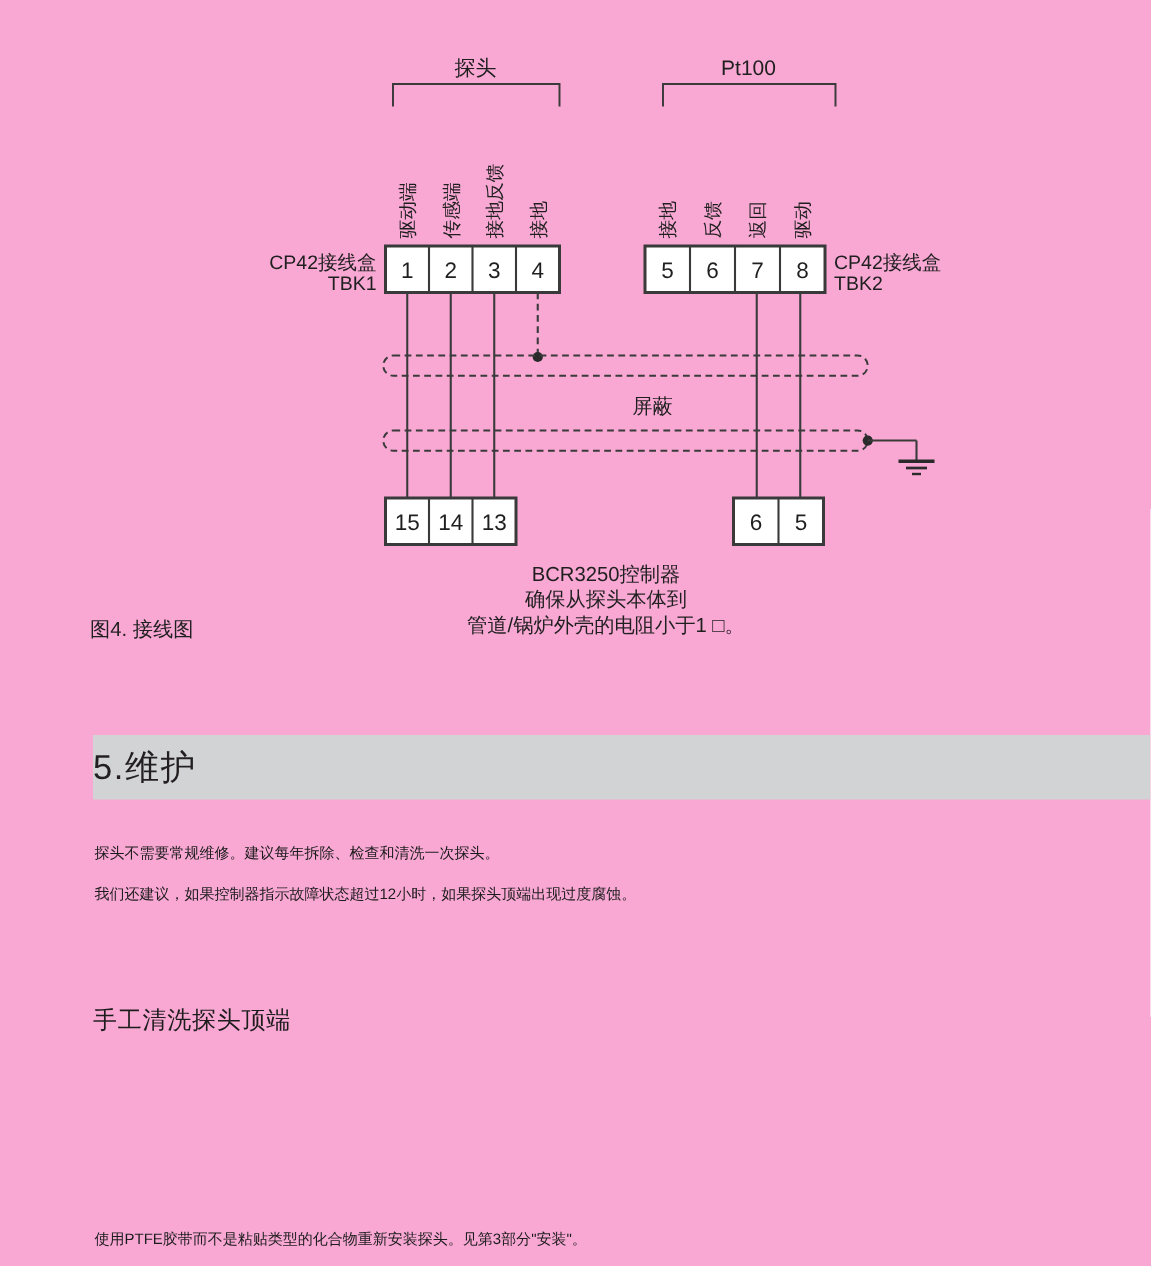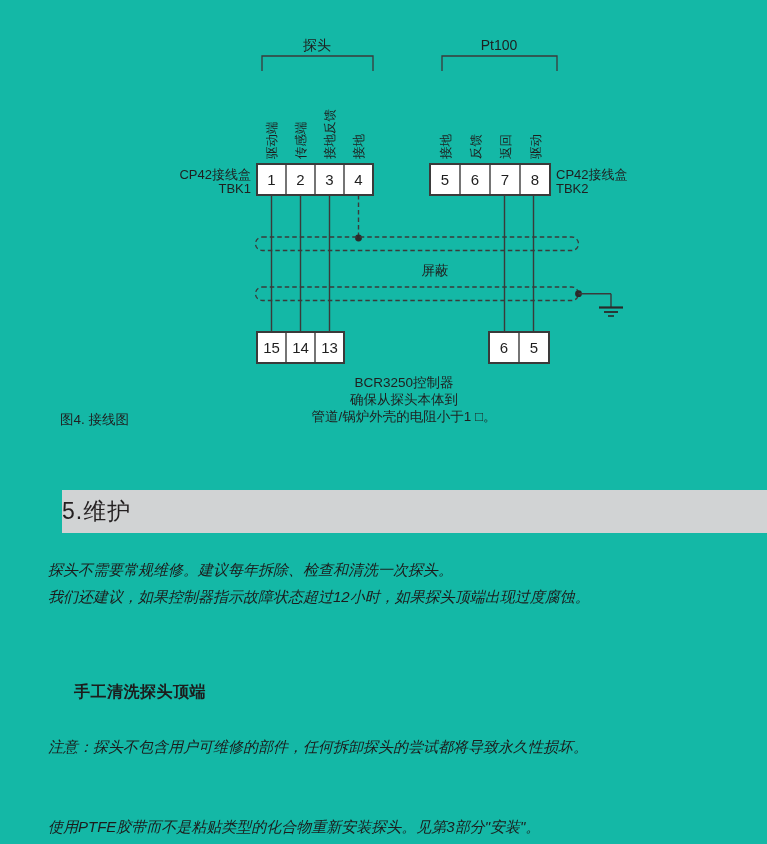--- a/index.html
+++ b/index.html
@@ -1,24 +1,24 @@
 <!DOCTYPE html>
 <html><head>
 <meta charset="utf-8">
 <style>
   html,body{margin:0;padding:0;background:#ffffff;}
   body{width:767px;height:844px;font-family:"Liberation Sans",sans-serif;}
-  .page{position:relative;width:767px;height:844px;overflow:hidden;background:#14b8a6;color:#1c1c1c;}
+  .page{position:relative;width:767px;height:844px;overflow:hidden;background:#f9a8d4;color:#1c1c1c;}
   .diagram-svg{position:absolute;left:0;top:0;}
   .diagram-svg text{fill:#1f1f1f;font-family:"Liberation Sans",sans-serif;}
   .section-bar{position:absolute;left:62px;top:490px;width:759px;height:43px;background:#d1d3d4;
     display:flex;align-items:center;justify-content:flex-start;}
   .section-title{font-size:23px;color:#231f20;letter-spacing:1px;}
-  .para{position:absolute;left:48px;width:650px;margin:0;font-size:15px;line-height:19.5px;color:#1c1c1c;font-style:italic;}
-  .subheading{position:absolute;left:62px;margin:12px;font-size:16px;font-weight:bold;color:#1c1c1c;letter-spacing:0.5px;}
+  .para{position:absolute;left:63px;width:650px;margin:0;font-size:10px;line-height:19.5px;color:#1c1c1c;}
+  .subheading{position:absolute;left:62px;margin:0;font-size:16px;font-weight:normal;color:#1c1c1c;letter-spacing:0.5px;}
 </style>
 </head>
 <body>
 
 <div class="page">
 
   <svg class="diagram-svg" width="767" height="450" viewBox="0 0 767 450">
 
     <path d="M262,71 L262,56 L373,56 L373,71" fill="none" stroke="#3a3a3a" stroke-width="1.3"></path>
     <text x="317" y="50" font-size="14" text-anchor="middle">探头</text>
@@ -101,16 +101,15 @@
 
   <div class="section-bar">
     <span class="section-title">5.维护</span>
   </div>
 
   <p class="para" style="top:560px;">探头不需要常规维修。建议每年拆除、检查和清洗一次探头。</p>
   <p class="para" style="top:587px;">我们还建议，如果控制器指示故障状态超过12小时，如果探头顶端出现过度腐蚀。</p>
 
   <h2 class="subheading" style="top:670px;">手工清洗探头顶端</h2>
 
-  <p class="para" style="top:737px;">注意：探头不包含用户可维修的部件，任何拆卸探头的尝试都将导致永久性损坏。</p>
   <p class="para" style="top:817px;">使用PTFE胶带而不是粘贴类型的化合物重新安装探头。见第3部分"安装"。</p>
 
 </div>
 
 </body></html>

